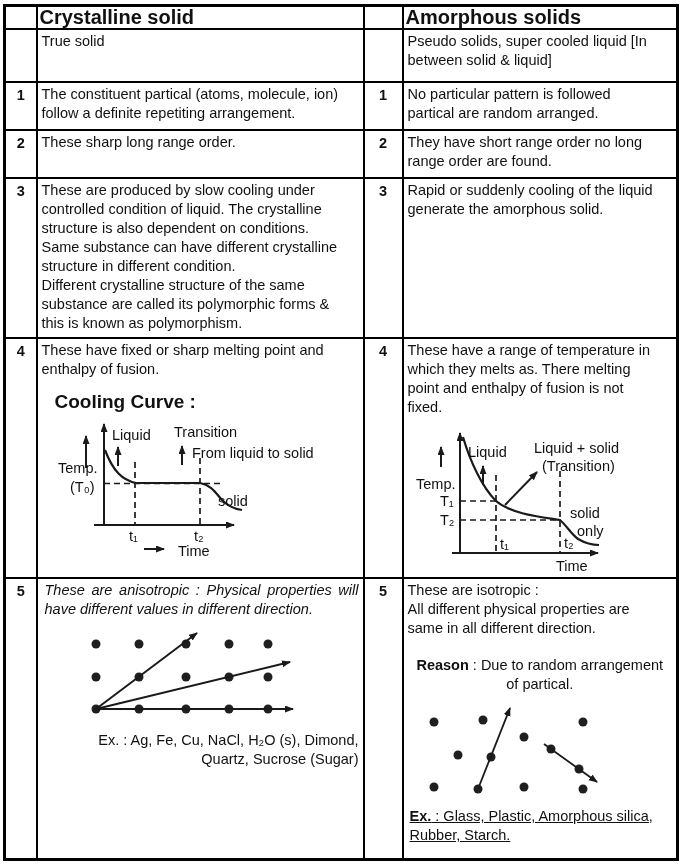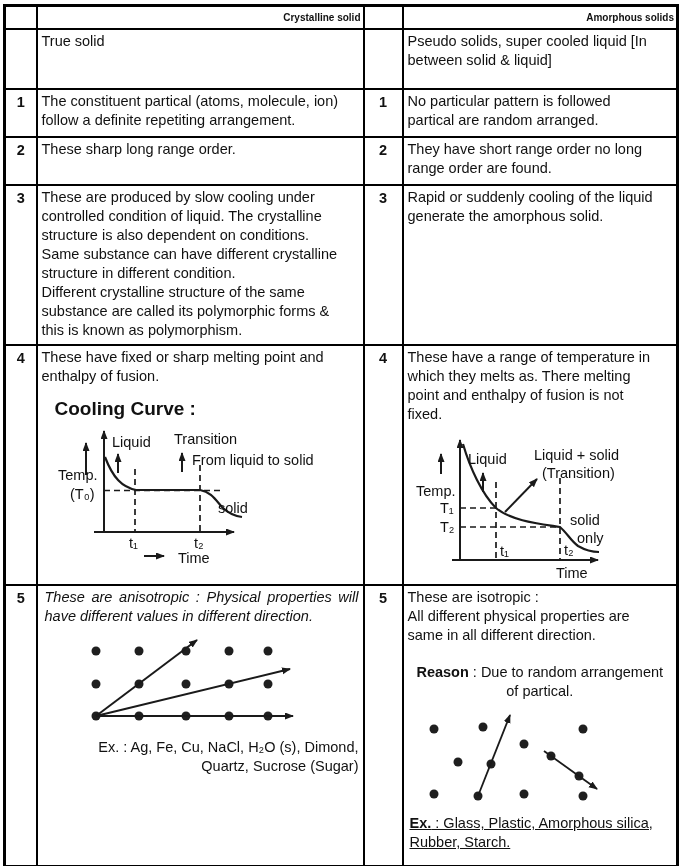--- a/index.html
+++ b/index.html
@@ -1,21 +1,21 @@
 <!DOCTYPE html>
 <html><head>
 <meta charset="utf-8">
 <style>
   html,body{margin:0;padding:0;background:#fff;color:#111;
     font-family:"Liberation Sans","DejaVu Sans",sans-serif;}
   .sheet{width:680px;height:866px;box-sizing:border-box;padding:4px 3px;}
   table.cmp{border-collapse:collapse;table-layout:fixed;width:673px;border:3px solid #000;}
   th,td{border:2px solid #000;vertical-align:top;padding:2px 4px;
     font-size:14.5px;line-height:19px;overflow:hidden;}
-  th{font-size:10px;line-height:19px;font-weight:bold;text-align:right;padding:1px 2px;}
+  th{font-size:20px;line-height:19px;font-weight:bold;text-align:left;padding:1px 2px;}
   td.num{font-weight:bold;text-align:center;padding-top:3px;}
   .pre{white-space:pre-line;}
   .just{text-align:justify;padding-left:3px;font-style:italic;}
   .cc-head{margin:13px 0 5px 13px;font-weight:bold;font-size:19px;}
   svg{display:block;}
   .dg text{font-size:14.5px;fill:#111;}
   .dg .sub{font-size:14.5px;}
   .ex-left{margin:7px 0 0 26px;text-align:right;}
   .ex-right{margin:8px 0 0 2px;text-decoration:underline;}
   .reason{margin-top:18px;text-align:center;}
@@ -38,21 +38,21 @@
   </colgroup>
 
   <tbody>
         <tr style="height:23px">
     <th></th>
     <th>Crystalline solid</th>
     <th></th>
     <th>Amorphous solids</th>
   </tr>
 
-  <tr style="height:60px">
+  <tr style="height:53px">
     <td class="num"></td>
     <td>
             <div class="pre">True solid</div>
           </td>
     <td class="num"></td>
     <td>
             <div class="pre">Pseudo solids, super cooled liquid [In
 between solid &amp; liquid]</div>
           </td>
   </tr>

